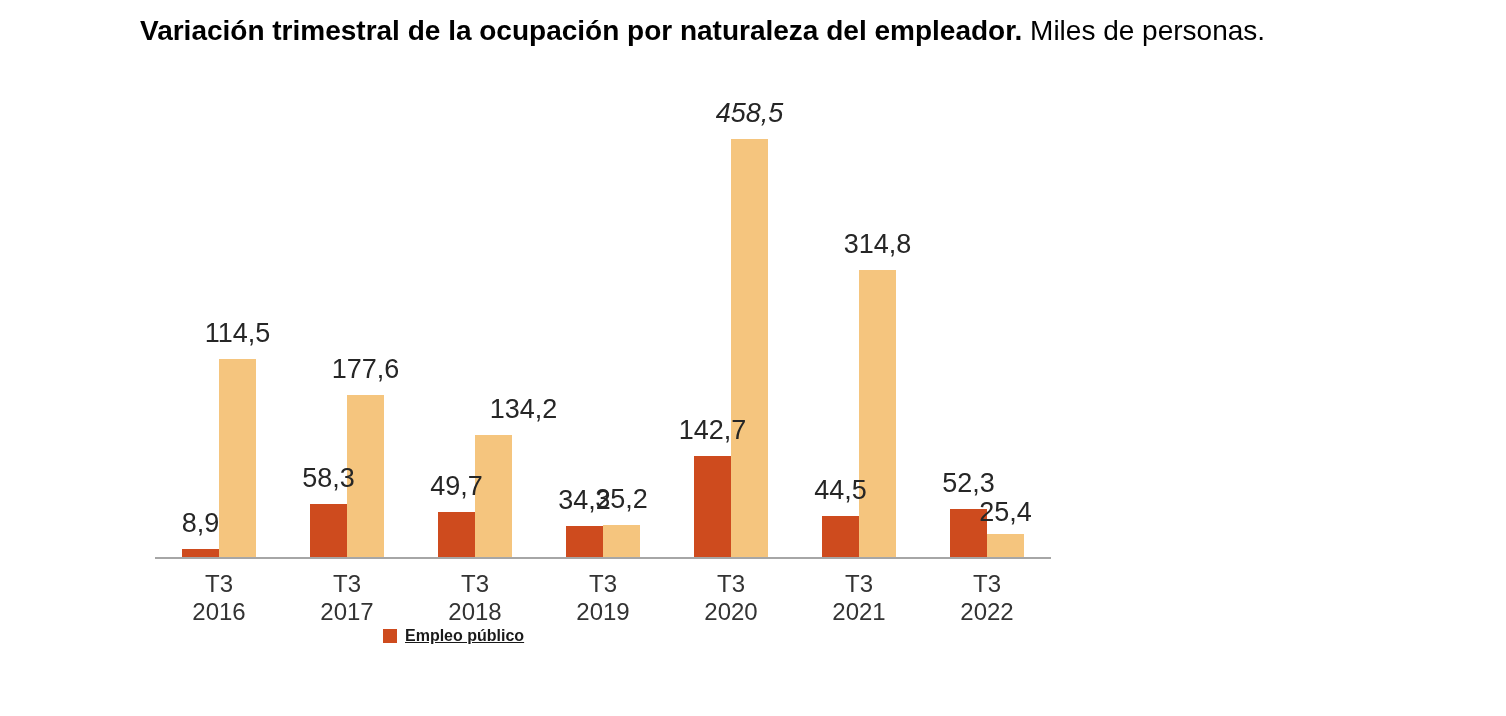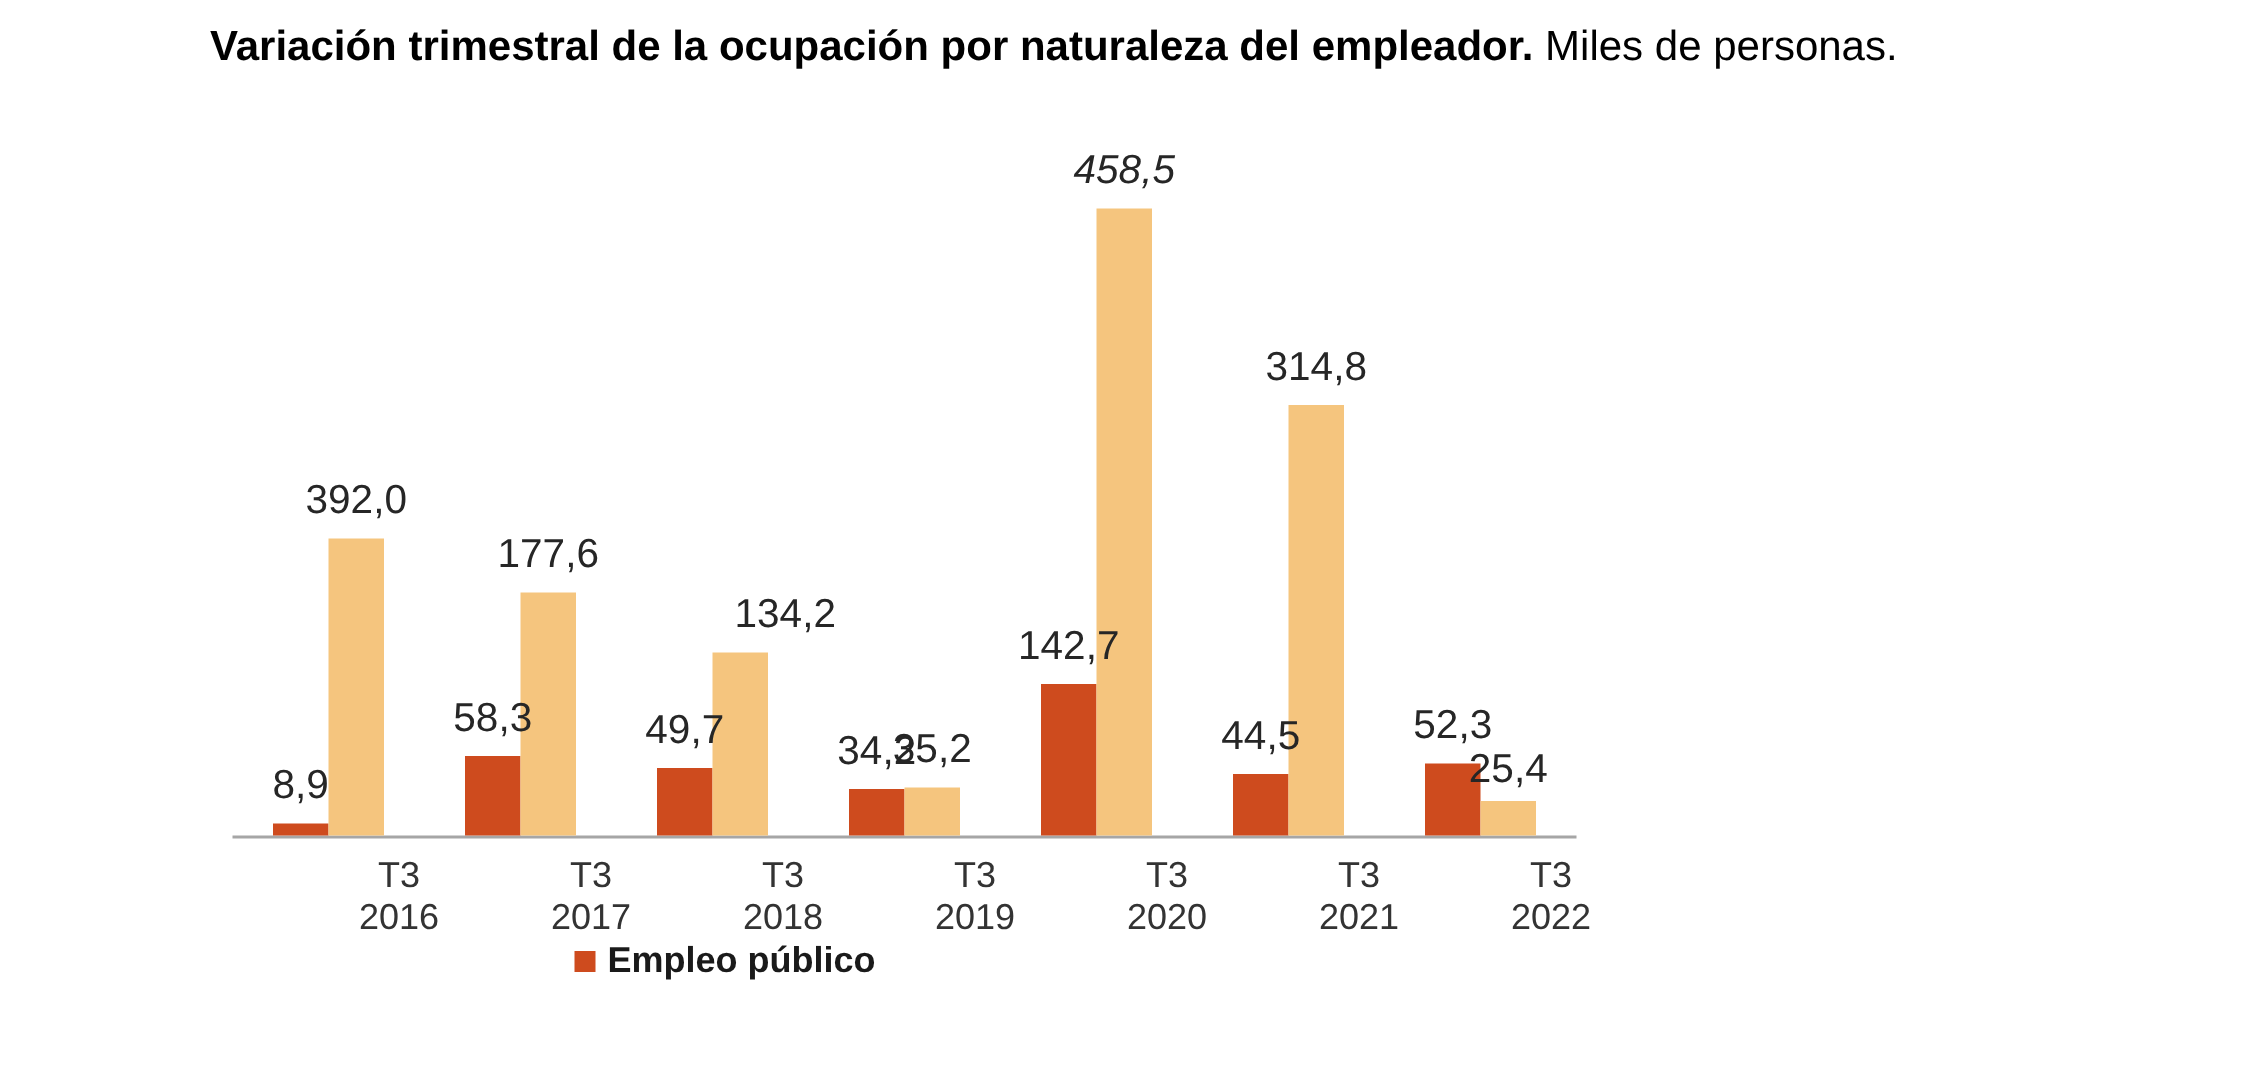--- a/index.html
+++ b/index.html
@@ -27,25 +27,24 @@
   }
   .bar { width:37px; }
   .value-label {
     position:absolute; transform:translateX(-50%);
     font-size:27px; color:#262626; white-space:nowrap;
   }
   .x-tick {
     position:absolute; top:calc(100% + 13px); left:50%; transform:translateX(-50%);
     text-align:center; font-size:24px; line-height:28px; color:#333333;
     white-space:nowrap;
-    margin-left:47px;
   }
   .legend-item {
     position:absolute; top:627px; display:flex; align-items:center;
-    font-size:24px; font-weight:bold; color:#1a1a1a;
+    font-size:16px; font-weight:bold; color:#1a1a1a;text-decoration:underline;
   }
   .legend-item .swatch { width:14px; height:14px; margin-right:8px; }
   #legend-publico { left:383px; }
   #legend-privado { left:712px; }
 </style>
 </head>
 <body>
 
 <div class="page">
 
@@ -54,21 +53,21 @@
   </div>
 
   <div class="plot">
     <div class="axis-line"></div>
   <div class="slot">
         <div class="bar-pair">
           <div class="bar" style="height: 8.11385px; background: rgb(206, 75, 30);"></div>
           <div class="bar" style="height: 198.47px; background: rgb(245, 197, 126);"></div>
         </div>
         <div class="value-label" style="bottom: 18.1138px; left: calc(50% - 18.5px);">8,9</div>
-        <div class="value-label" style="bottom: 208.47px; left: calc(50% + 18.5px);">392,0</div>
+        <div class="value-label" style="bottom: 208.47px; left: calc(50% + 18.5px);">114,5</div>
         <div class="x-tick">
           <div class="">T3</div>
           <div class="">2016</div>
         </div>
       </div>
       <div class="slot">
         <div class="bar-pair">
           <div class="bar" style="height: 53.1503px; background: rgb(206, 75, 30);"></div>
           <div class="bar" style="height: 161.912px; background: rgb(245, 197, 126);"></div>
         </div>

